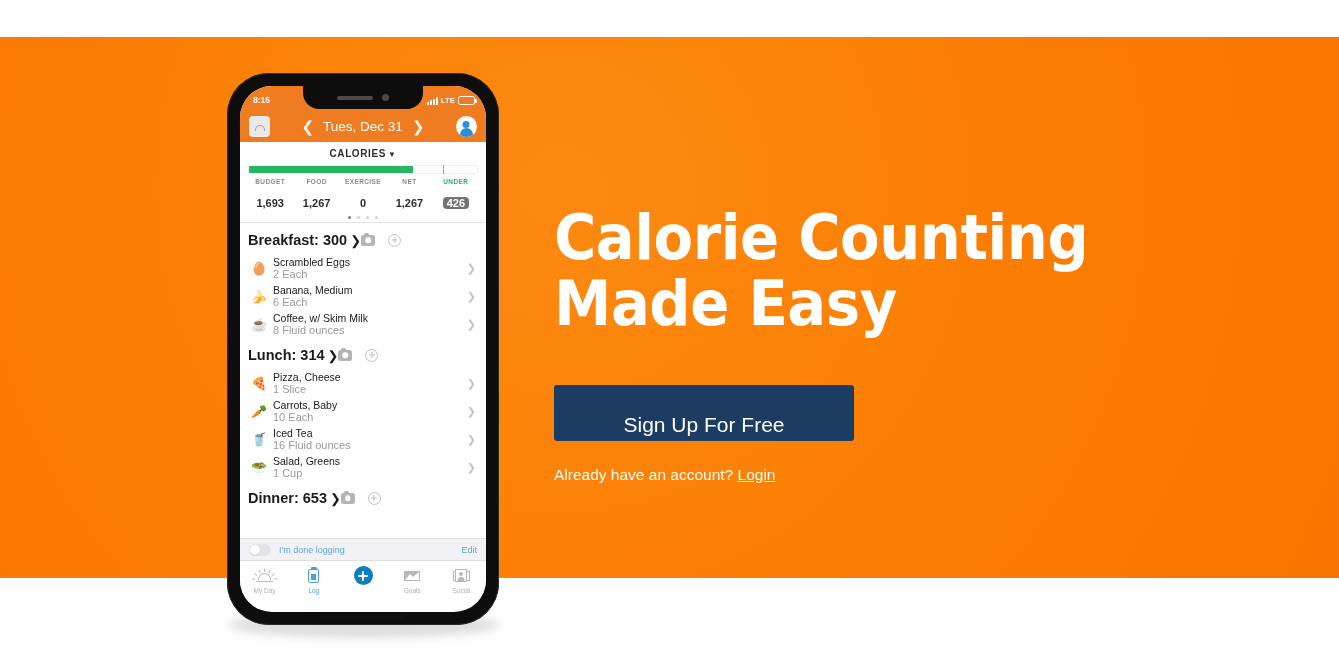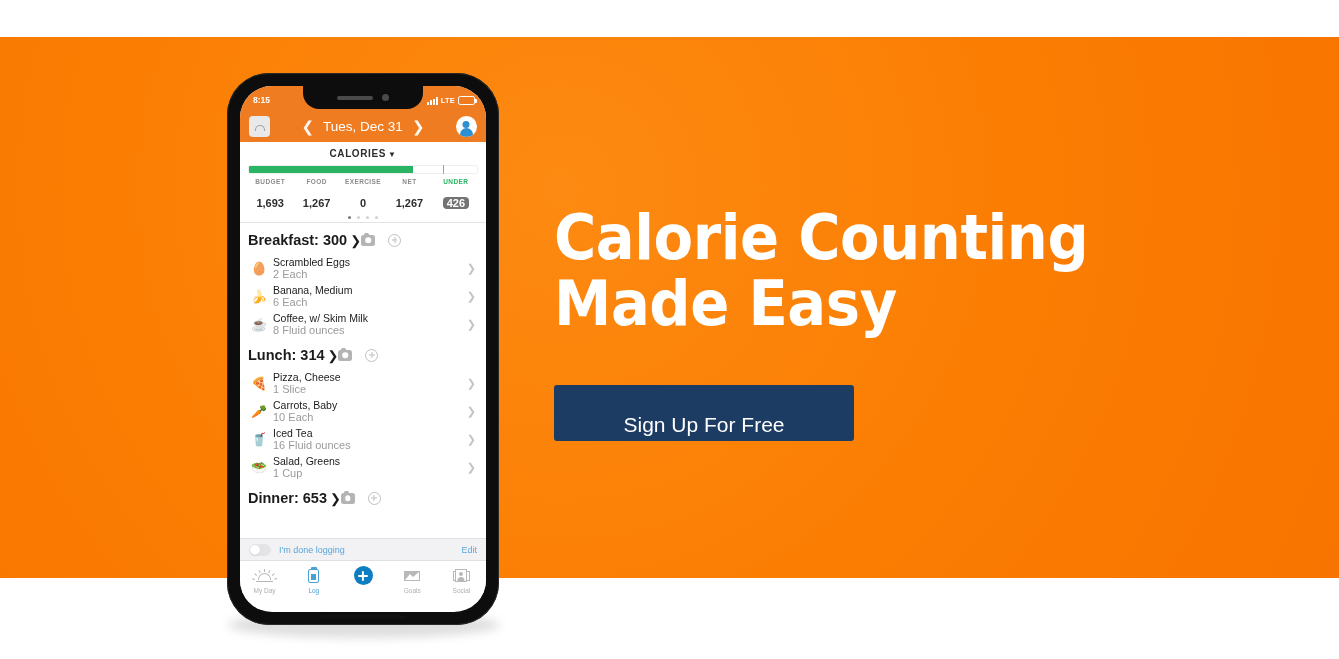--- a/index.html
+++ b/index.html
@@ -440,20 +440,24 @@
 <body>
 
 <div id="hero-band"></div>
 
 <div id="marketing">
   <h1 id="headline">
     <span>Calorie Counting</span><br>
     <span>Made Easy</span>
   </h1>
   <button id="signup-button">Sign Up For Free</button>
+  <div id="login-row">
+    <span>Already have an account?</span>
+    <a id="login-link" href="#">Login</a>
+  </div>
 </div>
 
 <div id="phone-shadow"></div>
 <div id="phone">
   <div id="phone-screen">
 
     <div id="notch">
       <div id="notch-speaker"></div>
       <div id="notch-camera"></div>
     </div>

